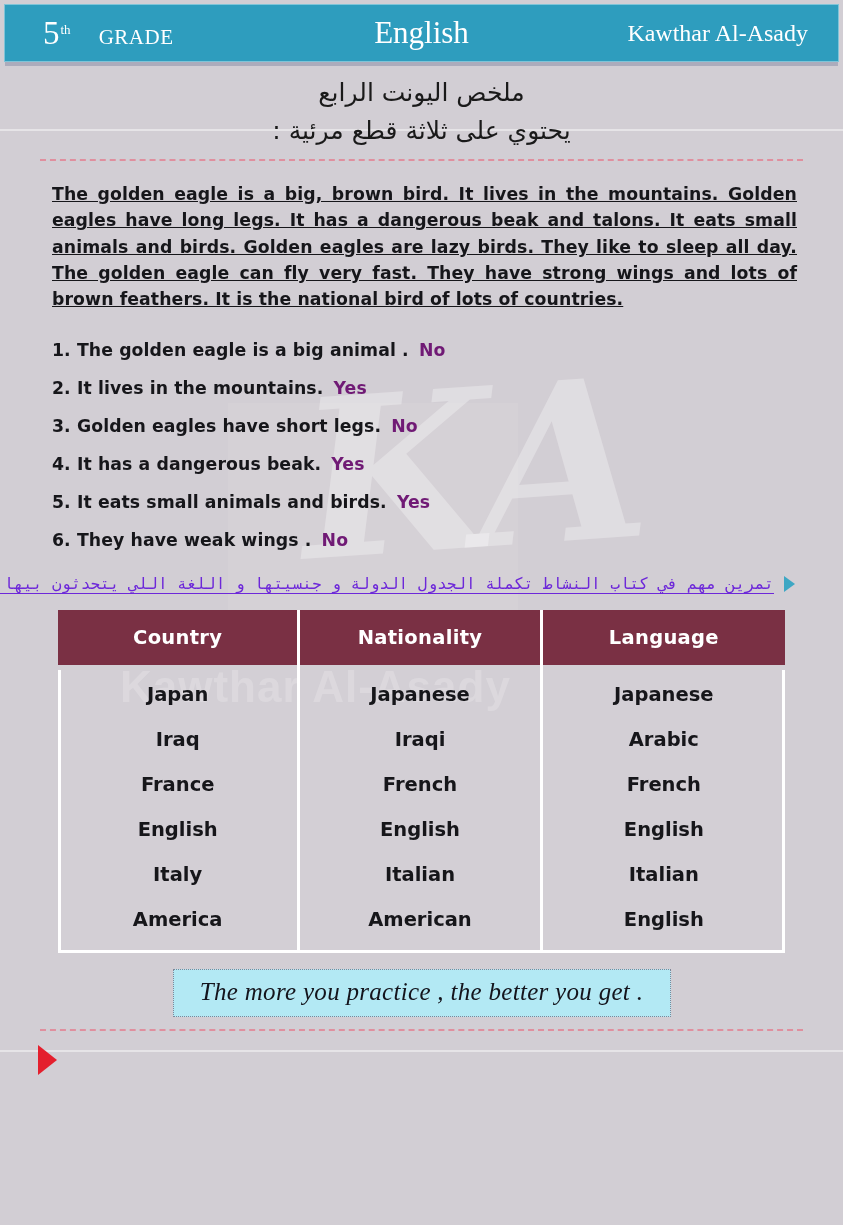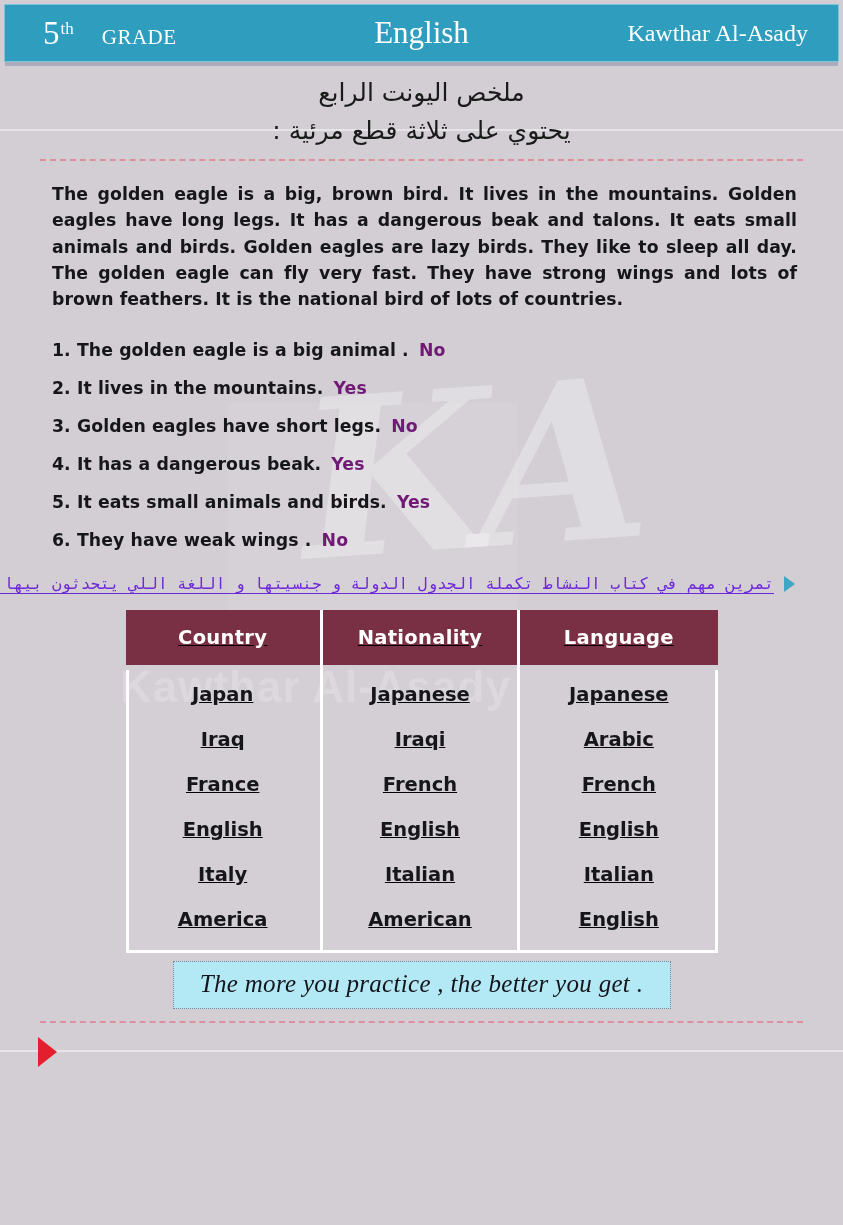--- a/index.html
+++ b/index.html
@@ -89,21 +89,21 @@
     margin-left: 38px;
     display: flex;
     align-items: baseline;
     font-family: "Liberation Serif", serif;
   }
   .hdr-grade .num {
     font-size: 33px;
     line-height: 1;
   }
   .hdr-grade .sup {
-    font-size: 17px;
+    font-size: 13px;
     vertical-align: super;
     position: relative;
     top: -10px;
     left: 1px;
   }
   .hdr-grade .word {
     font-size: 21px;
     margin-left: 29px;
     letter-spacing: 0.5px;
   }
@@ -150,20 +150,21 @@
     position: relative;
     z-index: 2;
     margin: 20px 46px 0 52px;
     font-family: "DejaVu Sans", sans-serif;
     font-size: 17.3px;
     font-weight: 700;
     line-height: 1.52;
     color: #16161a;
     text-align: justify;
     letter-spacing: 0.1px;
+    text-decoration: underline;
   }
 
   
   #questions {
     position: relative;
     z-index: 2;
     margin: 28px 0 0 52px;
     list-style: none;
     padding: 0;
   }
@@ -207,22 +208,21 @@
     text-decoration: underline;
     text-underline-offset: 4px;
     white-space: nowrap;
   }
 
   
   #table-wrap {
     position: relative;
     z-index: 2;
     margin: 16px auto 0 auto;
-    width: 592px;
-    text-decoration: underline;
+    width: 727px;
   }
   table#vocab-table {
     width: 100%;
     border-collapse: separate;
     border-spacing: 0;
     table-layout: fixed;
   }
   #vocab-table th {
     background: #7a3044;
     color: #ffffff;
@@ -255,21 +255,21 @@
     top: 60px; bottom: 0;
     border: 3px solid #ffffff;
     border-top: none;
     pointer-events: none;
   }
 
   
   #quote-box {
     position: relative;
     z-index: 2;
-    margin: 8px auto 0 auto;
+    margin: 16px auto 0 auto;
     width: 498px;
     background: #b3e9f4;
     border: 1px dotted #7f8597;
     text-align: center;
     padding: 8px 0 10px 0;
     box-sizing: border-box;
   }
   #quote-text {
     font-family: "Liberation Serif", serif;
     font-style: italic;

